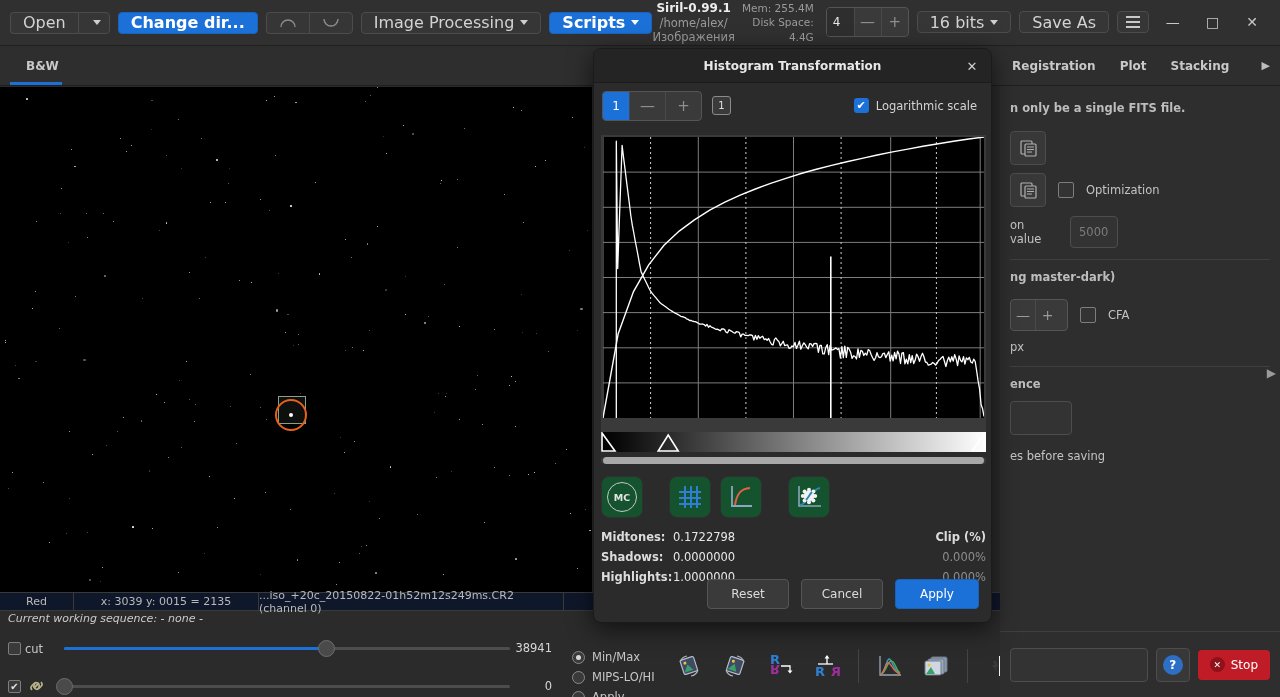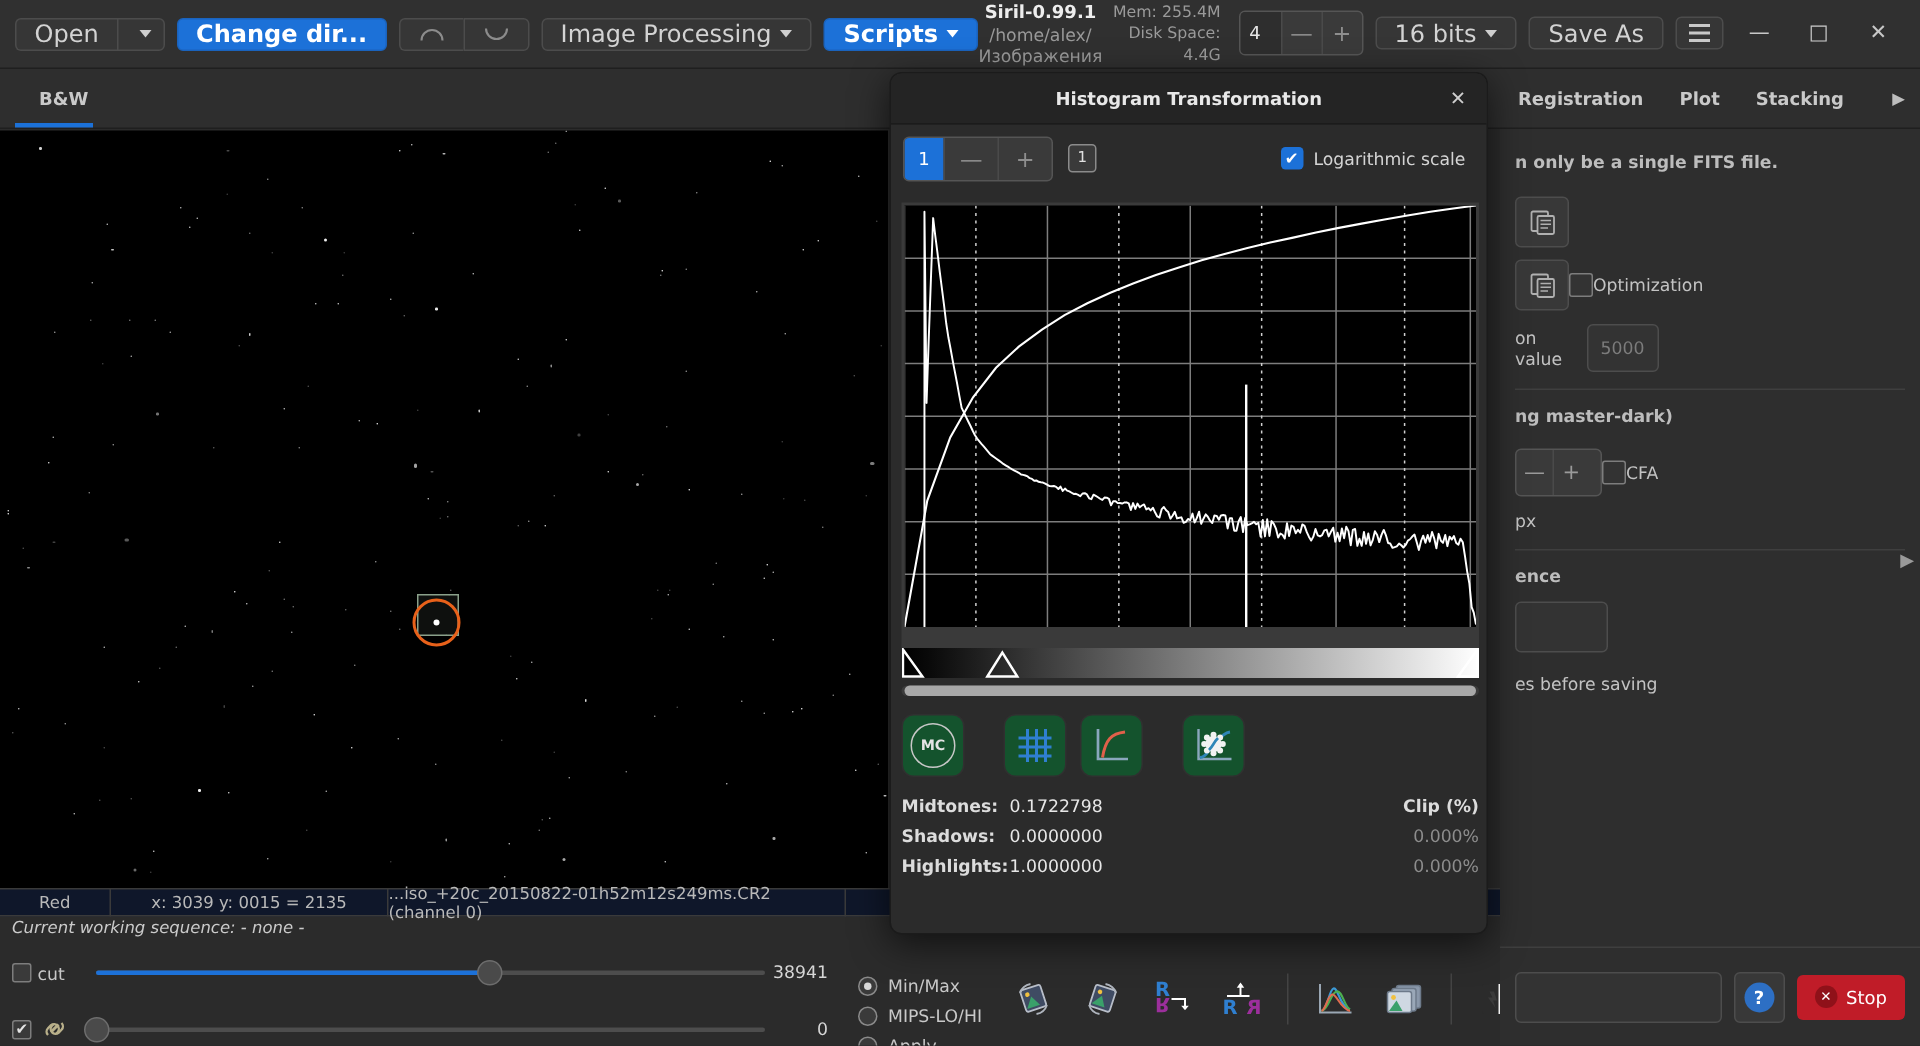--- a/index.html
+++ b/index.html
@@ -109,21 +109,21 @@
   .onebtn { width:24px; height:24px; border:1px solid #777; border-radius:3px; display:flex; align-items:center; justify-content:center; color:#c5c5c5; font-size:11px; }
 
   
   .rightpanel { position:absolute; left:1000px; top:46px; width:280px; height:651px; background:#2e2e2e; }
   .rp-tabs { position:absolute; left:0; top:0; width:280px; height:40px; display:flex; align-items:center;
     border-bottom:1px solid #1f1f1f; background:#2e2e2e; }
   .rp-tab { padding:0 12px; font-size:12px; font-weight:bold; color:#c9c9c9; height:40px; display:flex; align-items:center; }
   .rp-arrow { margin-left:auto; padding-right:10px; color:#bdbdbd; font-size:11px; }
   .rp-body { position:absolute; left:0; top:41px; width:280px; height:520px; padding:14px 10px; }
   .rp-note { font-size:11.5px; font-weight:bold; color:#bdbdbd; margin-bottom:16px; }
-  .rp-row { display:flex; align-items:center; gap:0; margin-bottom:8px; height:34px; }
+  .rp-row { display:flex; align-items:center; gap:12px; margin-bottom:8px; height:34px; }
   .copybtn { width:36px; height:34px; border:1px solid #4d4d4d; border-radius:4px; background:#383838;
     display:flex; align-items:center; justify-content:center; }
   .chk2 { width:16px; height:16px; border:1px solid #7d7d7d; border-radius:2px; background:#333; }
   .rp-lab { font-size:11.5px; color:#c3c3c3; }
   .ghostfield { height:32px; border:1px solid #4d4d4d; border-radius:4px; background:#333; color:#7c7c7c;
     display:flex; align-items:center; padding:0 8px; font-size:11.5px; }
   .rp-sep { height:1px; background:#3f3f3f; margin:10px 0; }
   .rp-bold { font-size:11.5px; font-weight:bold; color:#bdbdbd; }
   .spin2 { display:flex; height:32px; border:1px solid #555; border-radius:4px; overflow:hidden; background:#3a3a3a; }
   .spin2 .sbtn { width:24px; display:flex; align-items:center; justify-content:center; color:#9a9a9a; font-size:14px; border-left:1px solid #4a4a4a; }
@@ -799,15 +799,26 @@
         <span class="v">0.0000000</span>
         <span class="clip num">0.000%</span>
       </div>
       <div class="vrow">
         <span class="k">Highlights:</span>
         <span class="v">1.0000000</span>
         <span class="clip num">0.000%</span>
       </div>
     </div>
 
+    <div class="dlg-actions">
+      <div class="dbtn2">
+          <span>Reset</span>
+        </div>
+      <div class="dbtn2">
+          <span>Cancel</span>
+        </div>
+      <div class="dbtn2 primary">
+          <span>Apply</span>
+        </div>
+    </div>
   </div>
 
 </div>
 
 </body></html>

